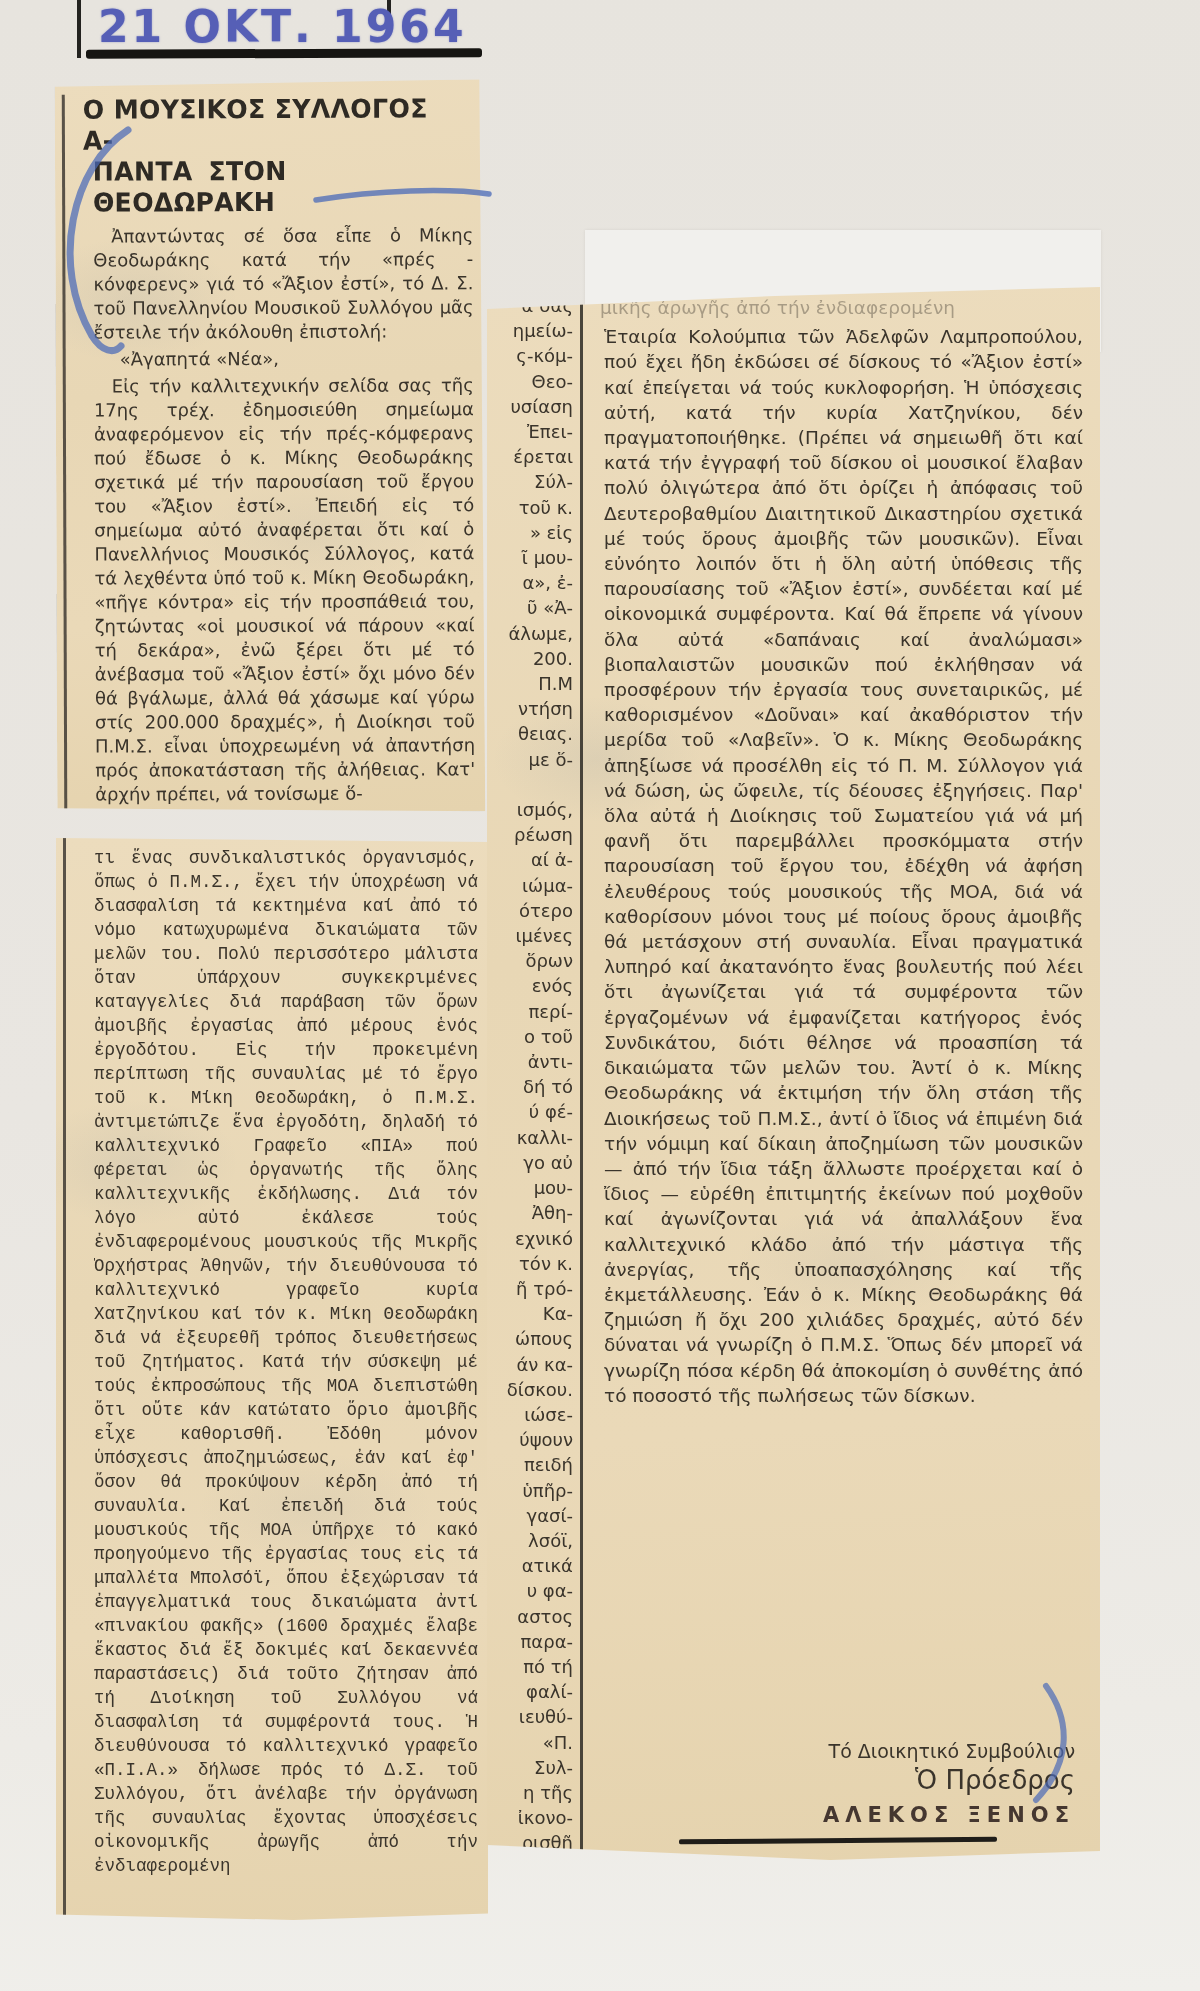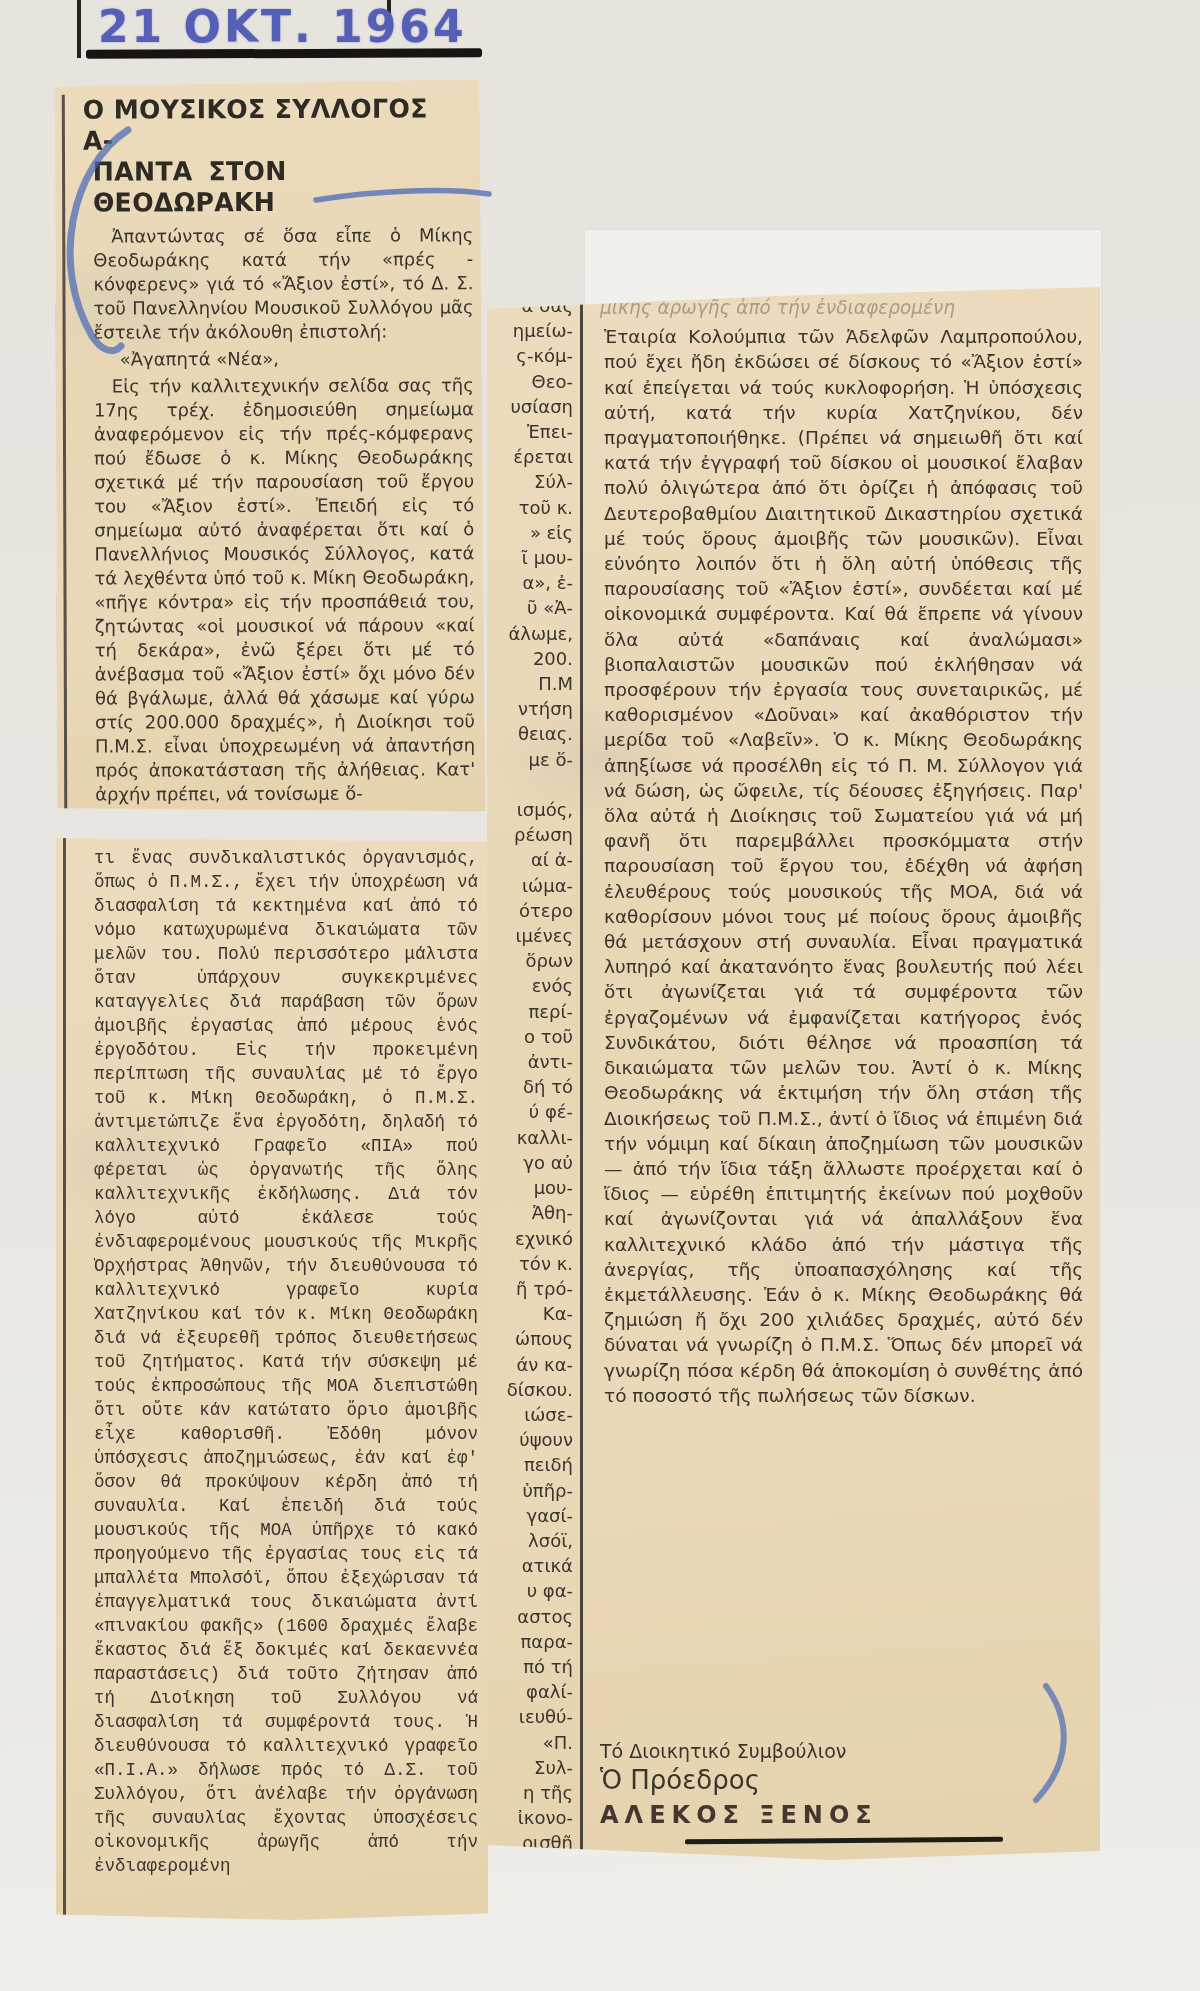--- a/index.html
+++ b/index.html
@@ -41,27 +41,27 @@
   .salut{text-indent:26px;margin-top:3px !important;margin-bottom:3px !important;}
   #clip-b .bodywrap{position:absolute;left:38px;right:10px;top:8px;bottom:0;overflow:hidden;
         font-size:17.5px;line-height:24px;text-align:justify;font-family:Liberation Mono, monospace;}
   
   .frag-col{position:absolute;left:0;top:6px;bottom:0;width:86px;padding-right:5px;
         text-align:right;font-size:18px;line-height:25.2px;overflow:hidden;color:#3a342b;}
   .frag{min-height:25.2px;white-space:nowrap;}
   .col-rule-mid{position:absolute;left:93px;top:0;bottom:0;width:3px;background:#2d2a24;opacity:.85;}
   .col2-text{position:absolute;left:113px;right:13px;top:8px;bottom:0;font-size:18.5px;
         line-height:25.2px;text-align:justify;}
-  .cutline{opacity:.38;white-space:nowrap;overflow:hidden;font-style:italic;}
+  .cutline{opacity:.38;white-space:nowrap;overflow:hidden;}
   .col2-text .main{max-height:1390px;overflow:hidden;margin:4px;}
   .closing{text-indent:22px;margin:2px 0 0 0;}
-  .signblock{position:absolute;left:0;right:0;bottom:18px;text-align:left;margin-top:44px;}
+  .signblock{position:absolute;left:0;right:12px;bottom:18px;text-align:right;margin-top:44px;}
   .sign1{font-size:19px;}
   .sign2{font-size:26px;margin-top:4px;}
-  .signature{font-size:24px;font-weight:bold;letter-spacing:6px;color:#453730;margin-top:10px;}
+  .signature{font-size:21px;font-weight:bold;letter-spacing:6px;color:#453730;margin-top:10px;}
   .sign-underline{width:318px;height:4.5px;background:#1f1d19;margin:9px auto 0 auto;
         transform:rotate(-0.5deg);border-radius:2px;}
   
   .patch{position:absolute;left:585px;top:230px;width:516px;height:122px;background:#f1f0ed;
         box-shadow:0 0 3px rgba(0,0,0,.08);}
   
   #pen-overlay{position:absolute;left:0;top:0;width:1200px;height:1991px;pointer-events:none;}
 </style>
 </head>
 <body>

